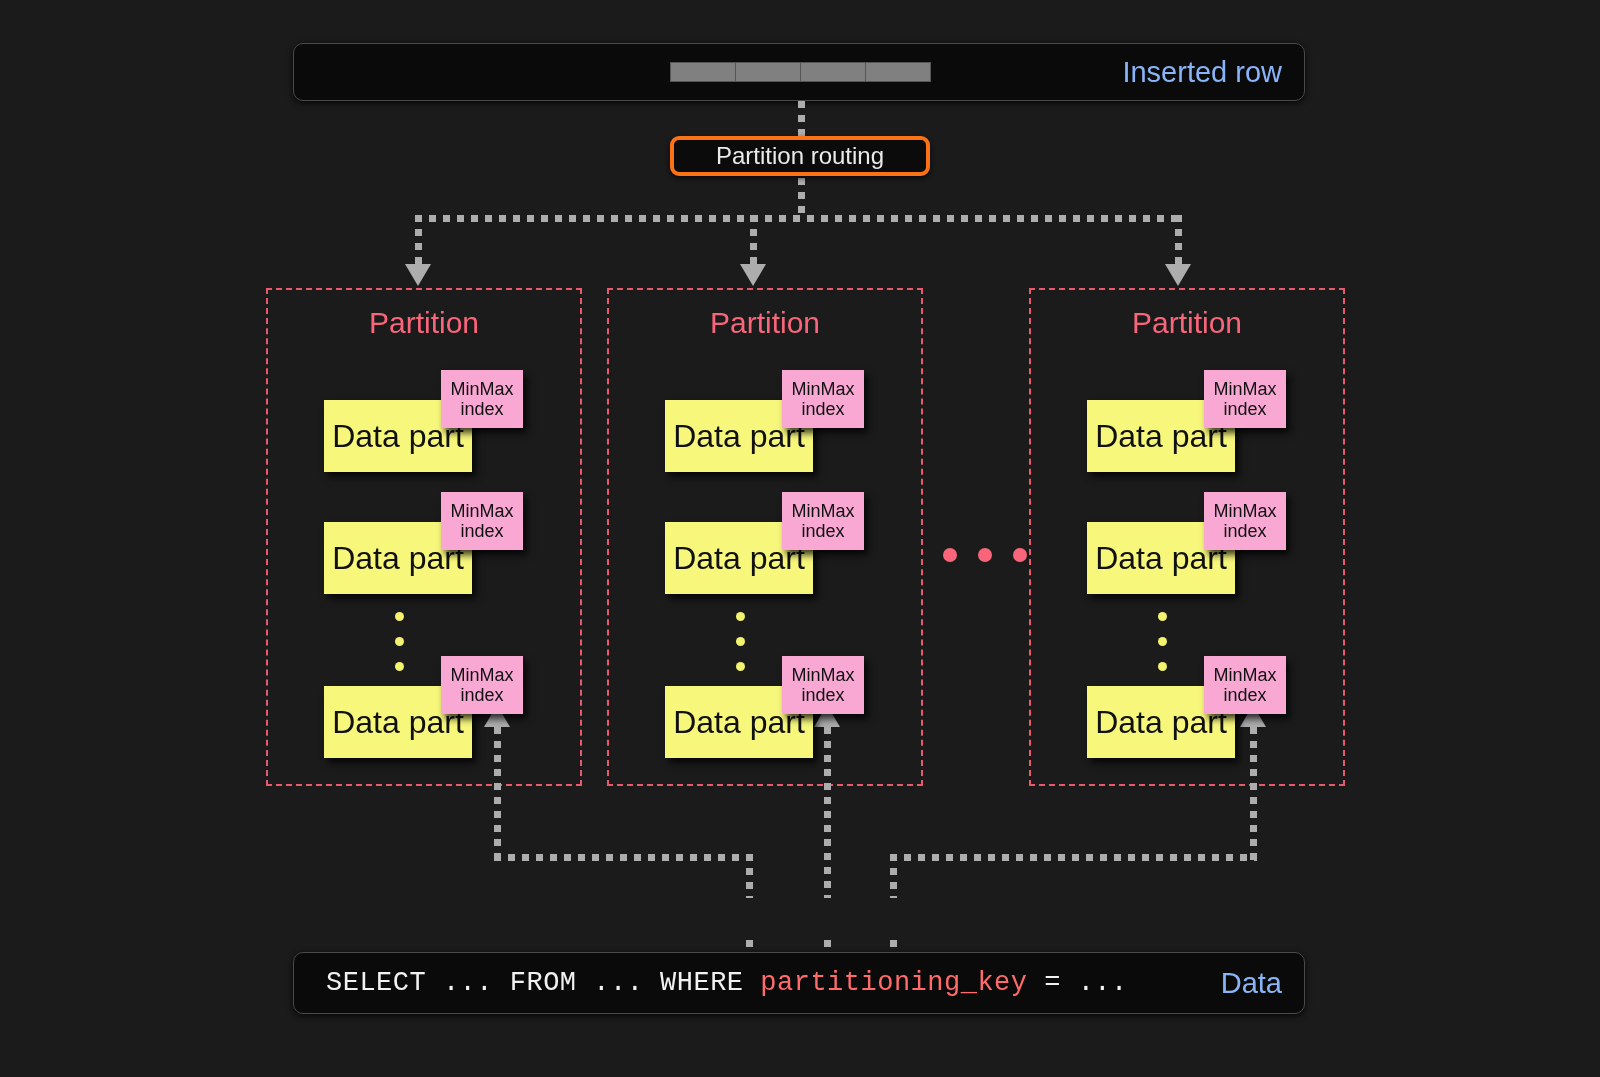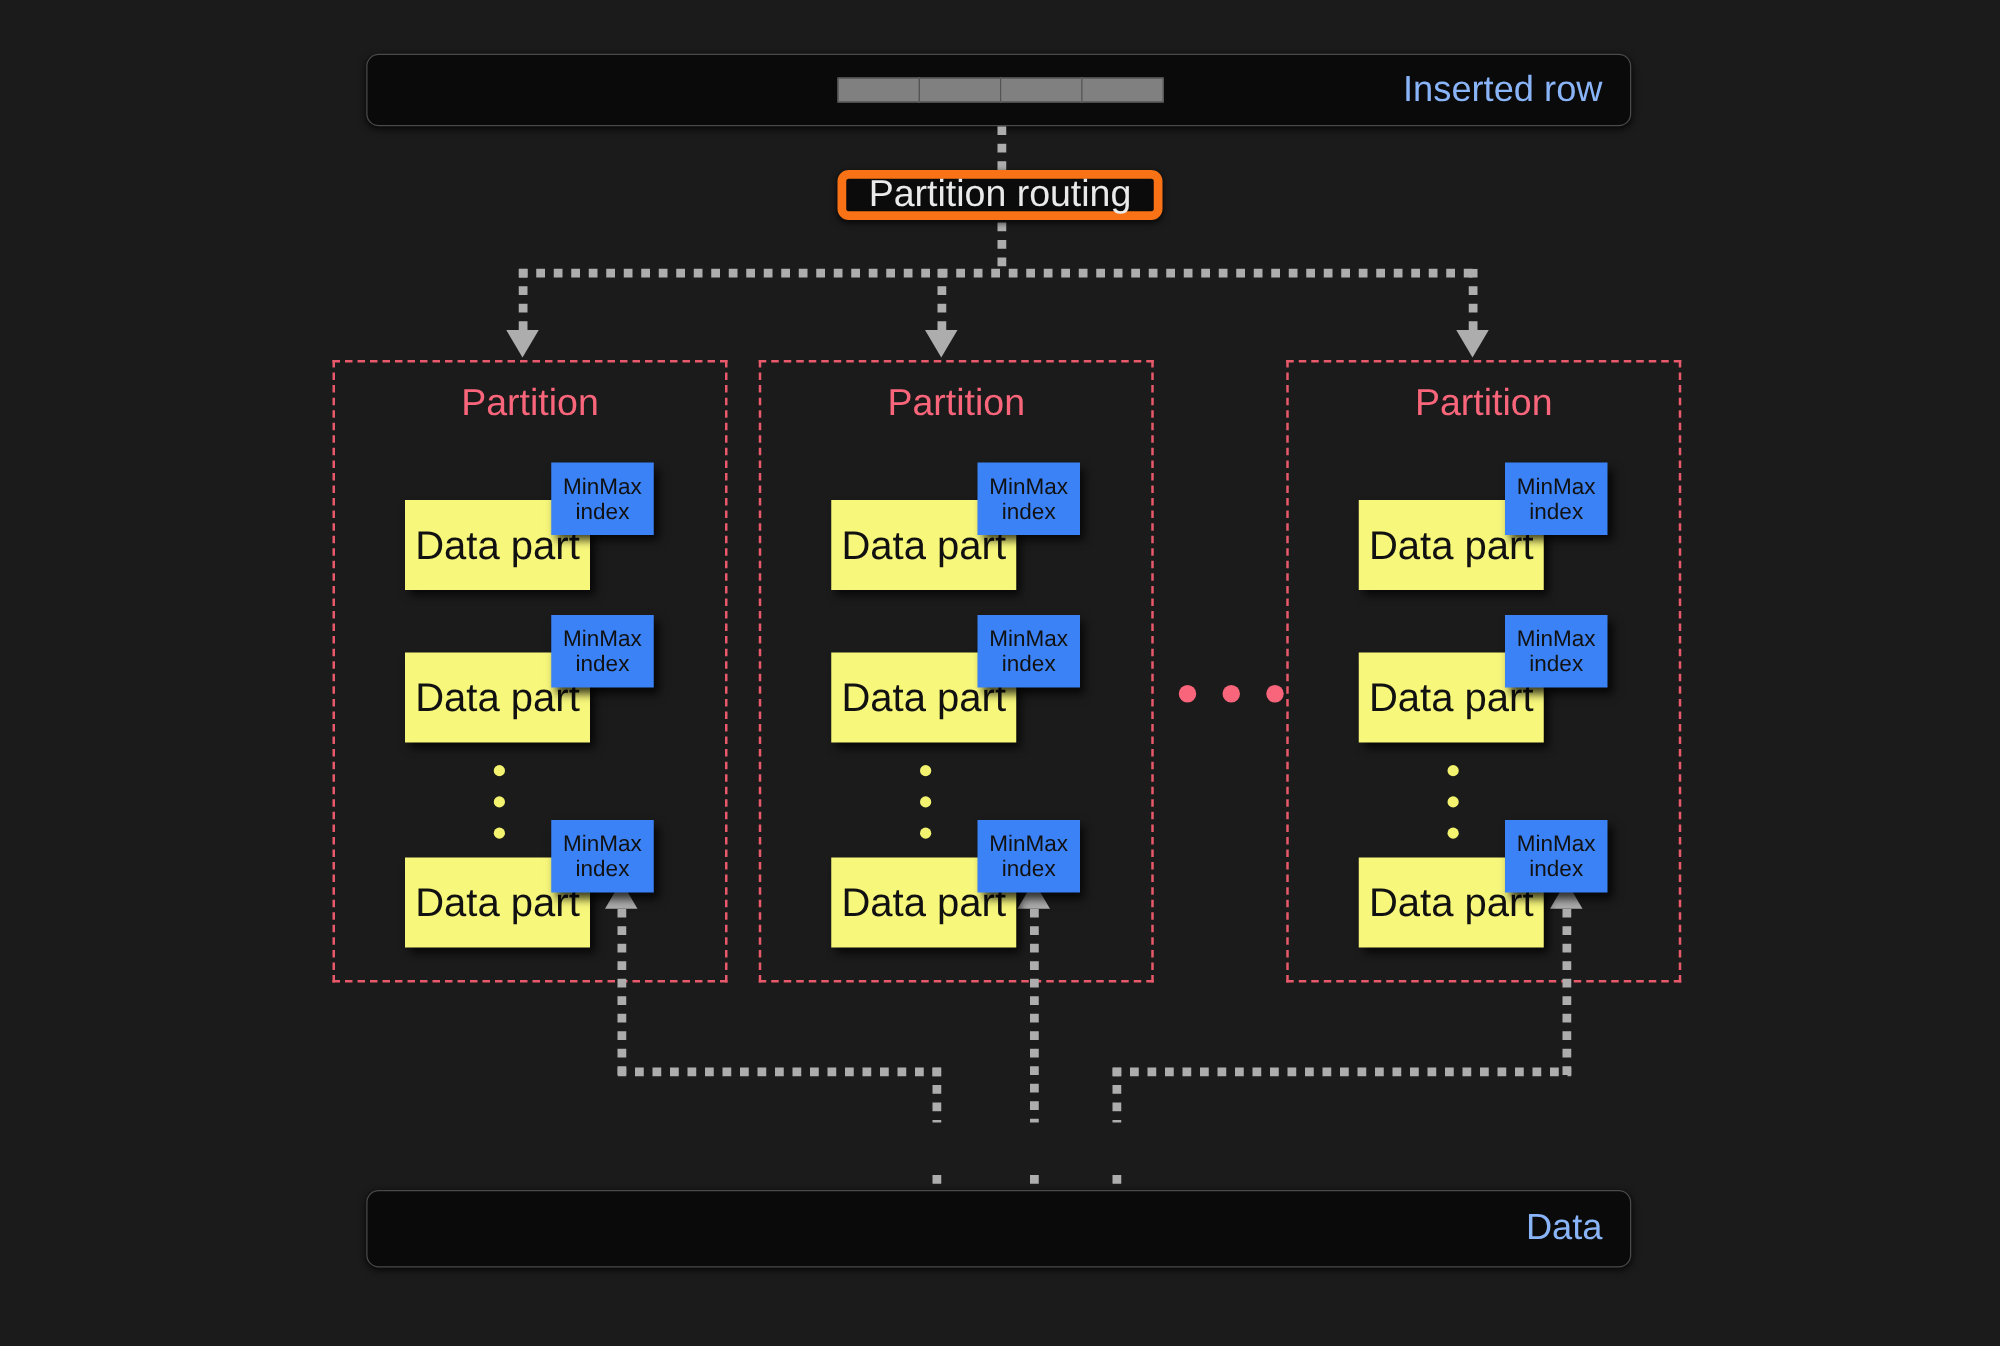--- a/index.html
+++ b/index.html
@@ -47,24 +47,24 @@
     color: #f2f2f2;
     white-space: pre;
     letter-spacing: .5px;
   }
   .query-text .kw { color: #ff6b6b; }
 
   
   .pill {
     position: absolute;
     background: #0b0b0b;
-    border: 7px solid #f97316;
+    border: 4px solid #f97316;
     border-radius: 9px;
     color: #eaeaea;
-    font-size: 30px;
+    font-size: 24px;
     display: flex; align-items: center; justify-content: center;
     box-shadow: 0 2px 5px rgba(0,0,0,.7);
     z-index: 5;
   }
   #partition-routing-box { left: 670px; top: 136px; width: 260px; height: 40px; }
   #partition-pruning-box { left: 694px; top: 898px; width: 258px; height: 42px; }
 
   
   .partition {
     position: absolute;
@@ -95,21 +95,21 @@
     background: #f7f77c;
     color: #111;
     font-size: 32px;
     display: flex; align-items: center; justify-content: center;
     box-shadow: 4px 5px 7px rgba(0,0,0,.75);
     z-index: 1;
   }
   .minmax {
     position: absolute; left: 117px; top: 0;
     width: 82px; height: 58px;
-    background: #3b82f6;
+    background: #f9a8d4;
     color: #111;
     font-size: 18px; line-height: 1.12;
     text-align: center;
     display: flex; align-items: center; justify-content: center;
     box-shadow: 4px 5px 7px rgba(0,0,0,.75);
     z-index: 2;
   }
 
   
   .vdots { position: absolute; left: 127px; top: 322px; }
@@ -302,16 +302,17 @@
   <div class="dot-v" style="left:1250px; top:727px; height:134px;"></div>
   <div class="dot-h" style="left:890px; top:854px; width:367px;"></div>
   <div class="dot-v" style="left:890px; top:854px; height:44px;"></div>
 
 
   <div class="dot-v" style="left:746px; top:940px; height:26px;"></div>
   <div class="dot-v" style="left:824px; top:940px; height:26px;"></div>
   <div class="dot-v" style="left:890px; top:940px; height:26px;"></div>
 
   <div class="bar" id="query-bar">
+    <div class="query-text"><span>SELECT ... FROM ... WHERE </span><span class="kw">partitioning_key</span><span> = ...</span></div>
     <div class="bar-label">Data</div>
   </div>
 
 </div>
 
 </body></html>

